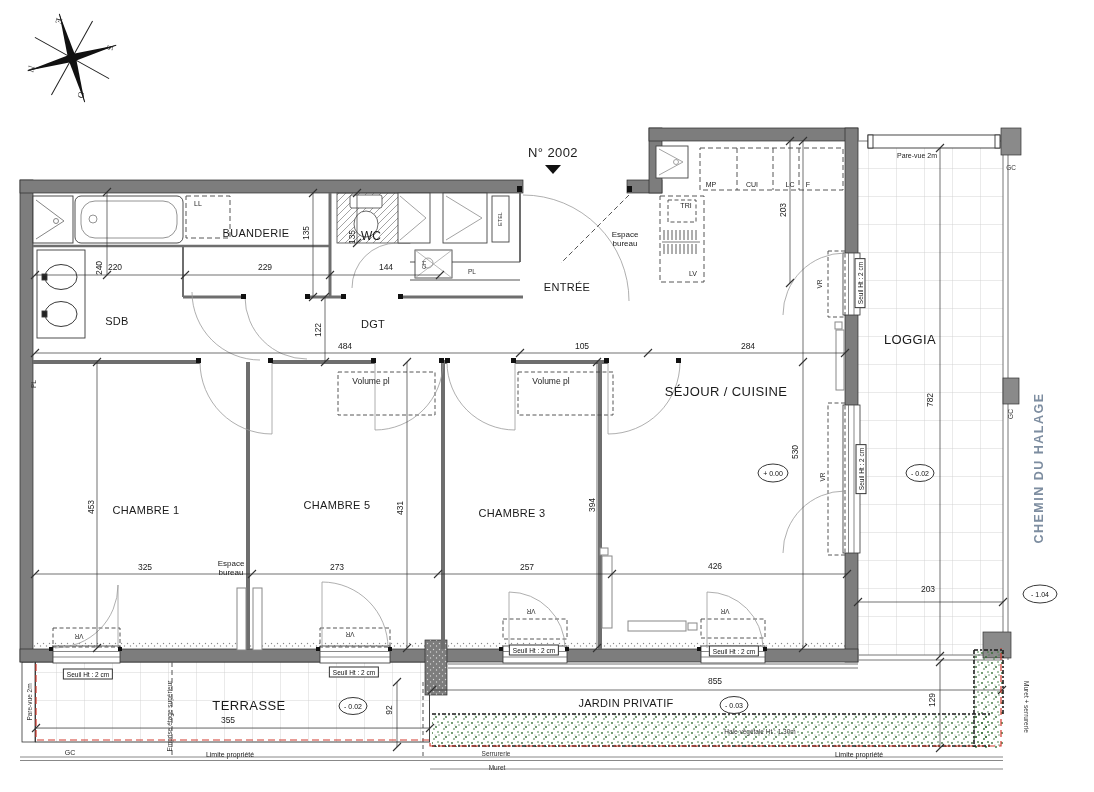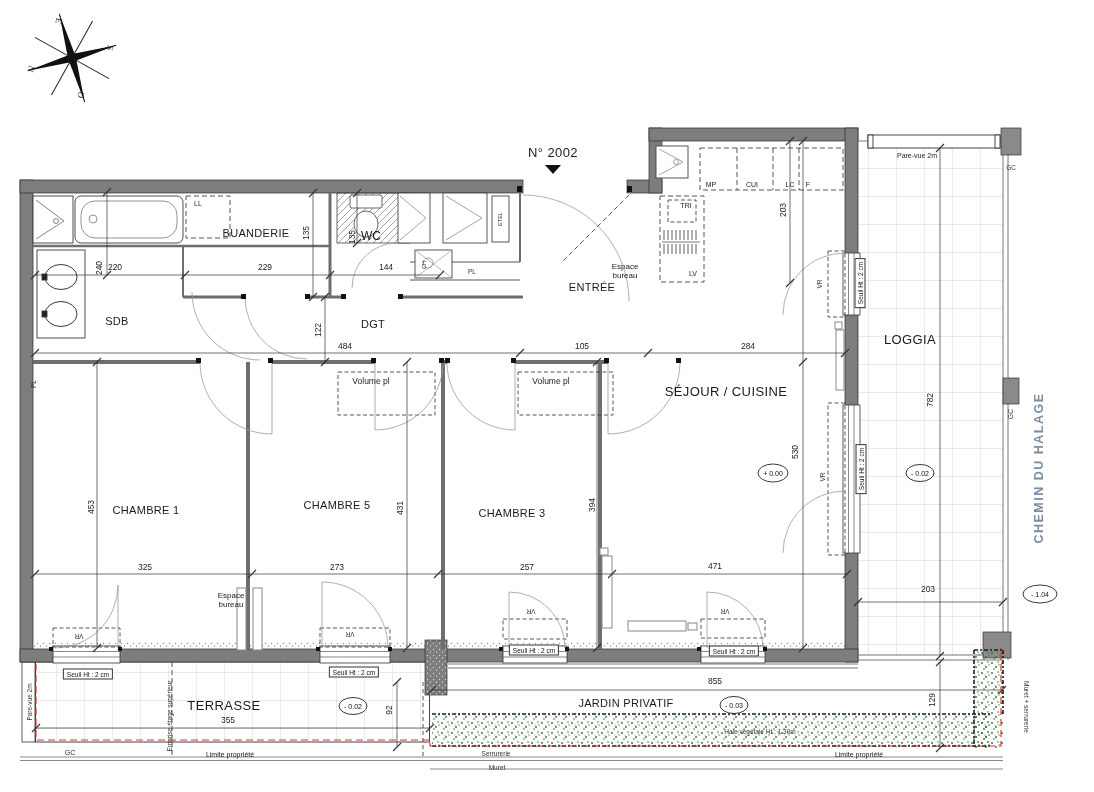--- a/index.html
+++ b/index.html
@@ -11,21 +11,21 @@
   .rot90{transform:translate(-50%,-50%) rotate(90deg);}
   .rot180{transform:translate(-50%,-50%) rotate(180deg);}
   .cmp{transform:translate(-50%,-50%) rotate(105deg);font-family:"Liberation Serif",serif;font-size:9px;color:#222;}
   .t12{font-size:13px;letter-spacing:.4px;}
   .t11{font-size:11px;letter-spacing:.3px;}
   .t10{font-size:12px;}
   .t8{font-size:8.5px;color:#222;}
   .t7{font-size:7px;color:#222;}
   .t6{font-size:6.5px;color:#333;}
   .t5{font-size:5.5px;color:#333;}
-  .eb{font-size:8px;width:36px;white-space:normal;text-align:center;line-height:1.08;margin-top:32px;}
+  .eb{font-size:8px;width:36px;white-space:normal;text-align:center;line-height:1.08;}
   .seuil{font-size:6.5px;background:#fff;border:1px solid #333;padding:1px 3px;color:#111;}
   .seuil.rot{transform:translate(-50%,-50%) rotate(-90deg);}
   .lvl{font-size:7px;color:#111;}
   .street{font-size:12.5px;letter-spacing:1.5px;color:#7d8da0;font-weight:bold;}
   .haie{font-size:6.5px;color:#3c3c3c;}
 </style>
 </head>
 <body>
 
 <div id="canvas">
@@ -304,43 +304,43 @@
 <span class="lbl cmp" style="left:59px;top:21px">E</span>
 <span class="lbl cmp" style="left:110px;top:48px">S</span>
 <span class="lbl cmp" style="left:31px;top:69px">N</span>
 <span class="lbl cmp" style="left:81px;top:95px">O</span>
 
 <span class="lbl t12" style="left:553px;top:152px">N° 2002</span>
 
 <span class="lbl t11" style="left:117px;top:321px">SDB</span>
 <span class="lbl t11" style="left:256px;top:233px">BUANDERIE</span>
 <span class="lbl t11" style="left:373px;top:324px">DGT</span>
-<span class="lbl t11" style="left:592px;top:287px">ENTRÉE</span>
+<span class="lbl t11" style="left:567px;top:287px">ENTRÉE</span>
 <span class="lbl t12" style="left:726px;top:391px">SÉJOUR / CUISINE</span>
 <span class="lbl t12" style="left:910px;top:339px">LOGGIA</span>
 <span class="lbl t11" style="left:146px;top:510px">CHAMBRE 1</span>
 <span class="lbl t11" style="left:337px;top:505px">CHAMBRE 5</span>
 <span class="lbl t11" style="left:512px;top:513px">CHAMBRE 3</span>
-<span class="lbl t12" style="left:224px;top:705px">TERRASSE</span>
+<span class="lbl t12" style="left:249px;top:705px">TERRASSE</span>
 <span class="lbl t11" style="left:626px;top:703px">JARDIN PRIVATIF</span>
 <span class="lbl eb" style="left:625px;top:240px">Espace bureau</span>
 <span class="lbl eb" style="left:231px;top:569px">Espace bureau</span>
 
 <span class="lbl street rot" style="left:1039px;top:468px">CHEMIN DU HALAGE</span>
 
 <span class="lbl t8" style="left:115px;top:267px">220</span>
 <span class="lbl t8" style="left:265px;top:267px">229</span>
 <span class="lbl t8" style="left:386px;top:267px">144</span>
 <span class="lbl t8" style="left:345px;top:346px">484</span>
 <span class="lbl t8" style="left:582px;top:346px">105</span>
 <span class="lbl t8" style="left:748px;top:346px">284</span>
 <span class="lbl t8" style="left:145px;top:567px">325</span>
 <span class="lbl t8" style="left:337px;top:567px">273</span>
 <span class="lbl t8" style="left:527px;top:567px">257</span>
-<span class="lbl t8" style="left:715px;top:566px">471</span>
+<span class="lbl t8" style="left:715px;top:566px">426</span>
 <span class="lbl t8" style="left:228px;top:720px">355</span>
 <span class="lbl t8" style="left:715px;top:681px">855</span>
 <span class="lbl t8" style="left:928px;top:589px">203</span>
 
 <span class="lbl t8 rot" style="left:99px;top:268px">240</span>
 <span class="lbl t8 rot" style="left:306px;top:233px">135</span>
 <span class="lbl t8 rot" style="left:352px;top:237px">135</span>
 <span class="lbl t8 rot" style="left:318px;top:330px">122</span>
 <span class="lbl t8 rot" style="left:783px;top:210px">203</span>
 <span class="lbl t8 rot" style="left:91px;top:507px">453</span>

